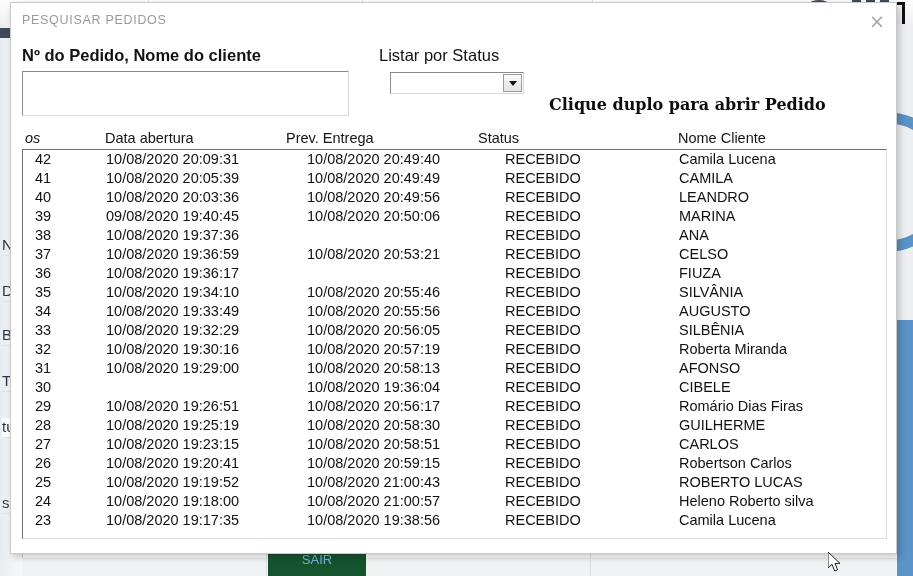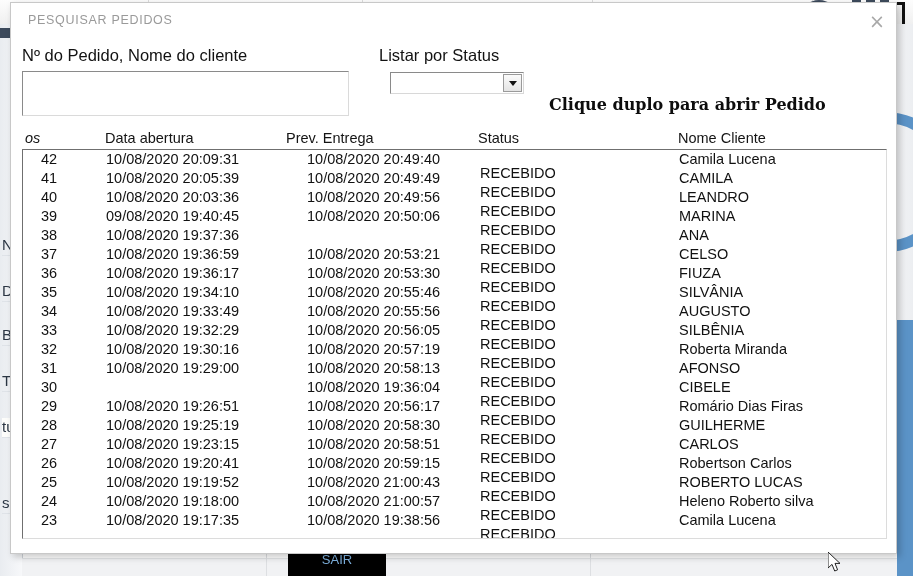--- a/index.html
+++ b/index.html
@@ -116,22 +116,21 @@
   .bg-dot {
     position: absolute;
     right: 28px; top: 36px;
     width: 5px; height: 5px;
     background: #111;
   }
   .bg-bottom-btn {
     position: absolute;
     left: 268px; top: 544px;
     width: 98px; height: 32px;
-    background: #000000;
-    margin-left: 20px;
+    background: #14532d;
   }
   .bg-bottom-btn-label {
     color: #7db0dd;
     font-size: 13px;
     text-align: center;
     line-height: 32px;
   }
   .bg-bottom-strip {
     position: absolute;
     left: 22px; top: 558px;
@@ -152,21 +151,21 @@
     left: 10px; top: 2px;
     width: 887px;
     height: 552px;
     background: #ffffff;
     border: 1px solid #c8c8c8;
     box-shadow: 3px 3px 7px rgba(0,0,0,0.22);
     box-sizing: border-box;
   }
   .dialog-title {
     position: absolute;
-    left: 17px; top: 10px;
+    left: 11px; top: 10px;
     font-size: 12.5px;
     letter-spacing: 0.7px;
     color: #9a9a9a;
     white-space: nowrap;
     text-align: center;
   }
   .dialog-close {
     position: absolute;
     right: 6px; top: 7px;
     width: 26px; height: 24px;
@@ -179,21 +178,21 @@
     user-select: none;
   }
 
   
   .field-label {
     position: absolute;
     font-size: 16.5px;
     color: #121212;
     white-space: nowrap;
   }
-  #lbl-search { left: 11px; top: 43px; }
+  #lbl-search { left: 11px; top: 43px; font-weight: bold; }
   #lbl-status { left: 368px; top: 43px; }
 
   
   .search-input {
     position: absolute;
     left: 11px; top: 68px;
     width: 327px; height: 45px;
     box-sizing: border-box;
     background: #ffffff;
     border: 1px solid #dadada;
@@ -282,24 +281,24 @@
     cursor: default;
     white-space: nowrap;
   }
   .lb-cell {
     position: absolute;
     top: 0;
     font-size: 14.5px;
     color: #111111;
     white-space: nowrap;
   }
-  .c-os    { left: 18px; }
+  .c-os    { left: 12px; }
   .c-open  { left: 83px; }
   .c-prev  { left: 284px; }
-  .c-stat  { left: 457px; margin-top: 14px; }
+  .c-stat  { left: 482px; }
   .c-name  { left: 656px; }
 
   
   .cursor {
     position: absolute;
     left: 828px; top: 552px;
     width: 14px; height: 21px;
     z-index: 60;
     pointer-events: none;
   }
@@ -413,21 +412,20 @@
         <div class="lb-row">
           <div class="lb-cell c-os">37</div>
           <div class="lb-cell c-open">10/08/2020 19:36:59</div>
           <div class="lb-cell c-prev">10/08/2020 20:53:21</div>
           <div class="lb-cell c-stat">RECEBIDO</div>
           <div class="lb-cell c-name">CELSO</div>
         </div>
         <div class="lb-row">
           <div class="lb-cell c-os">36</div>
           <div class="lb-cell c-open">10/08/2020 19:36:17</div>
-          <div class="lb-cell c-prev">10/08/2020 20:53:30</div>
           <div class="lb-cell c-stat">RECEBIDO</div>
           <div class="lb-cell c-name">FIUZA</div>
         </div>
         <div class="lb-row">
           <div class="lb-cell c-os">35</div>
           <div class="lb-cell c-open">10/08/2020 19:34:10</div>
           <div class="lb-cell c-prev">10/08/2020 20:55:46</div>
           <div class="lb-cell c-stat">RECEBIDO</div>
           <div class="lb-cell c-name">SILVÂNIA</div>
         </div>

